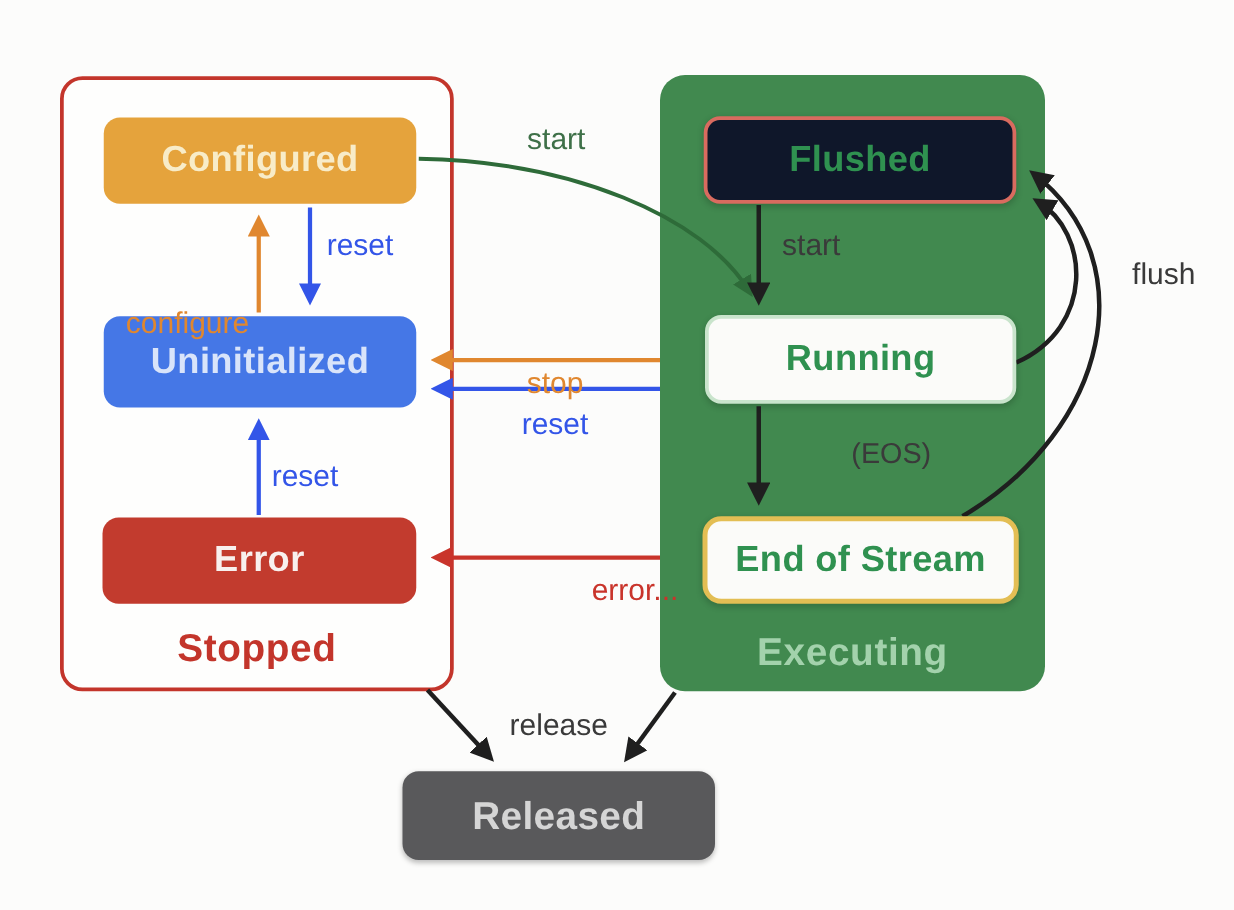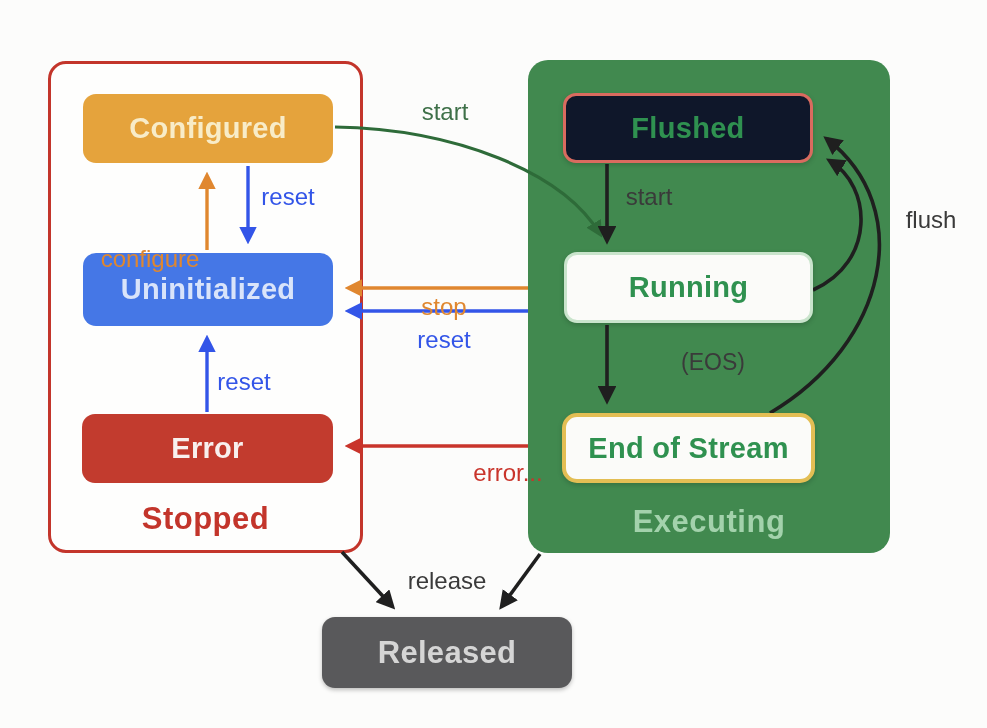--- a/index.html
+++ b/index.html
@@ -11,21 +11,21 @@
   .layer{position:absolute;left:0;top:0;width:987px;height:728px;}
   svg.layer{pointer-events:none;}
 
   .group{position:absolute;border-radius:20px;box-sizing:border-box;}
   .group.stopped{
     left:48px;top:61px;width:315px;height:492px;
     background:#fefefd;border:3.5px solid var(--stopped_border);
     border-radius:18px;
   }
   .group.executing{
-    left:528px;top:60px;width:362px;height:493px;
+    left:528px;top:60px;width:308px;height:493px;
     background:var(--executing_bg);
     padding-left:22px;
   }
   .group-label{
     position:absolute;left:0;right:0;bottom:13px;text-align:center;
     font-size:31px;font-weight:bold;letter-spacing:.5px;
   }
   .group.stopped .group-label{color:var(--stopped_label);}
   .group.executing .group-label{color:var(--executing_label);}
 

